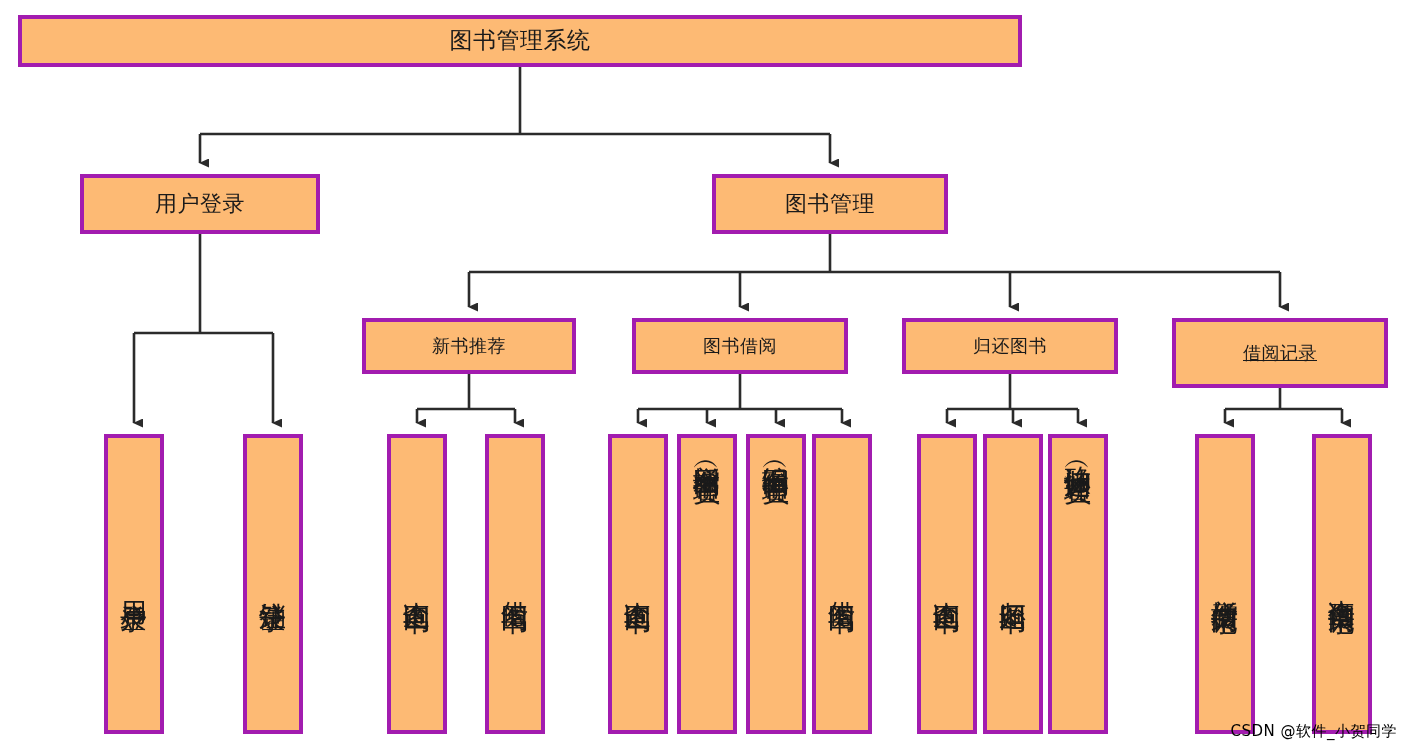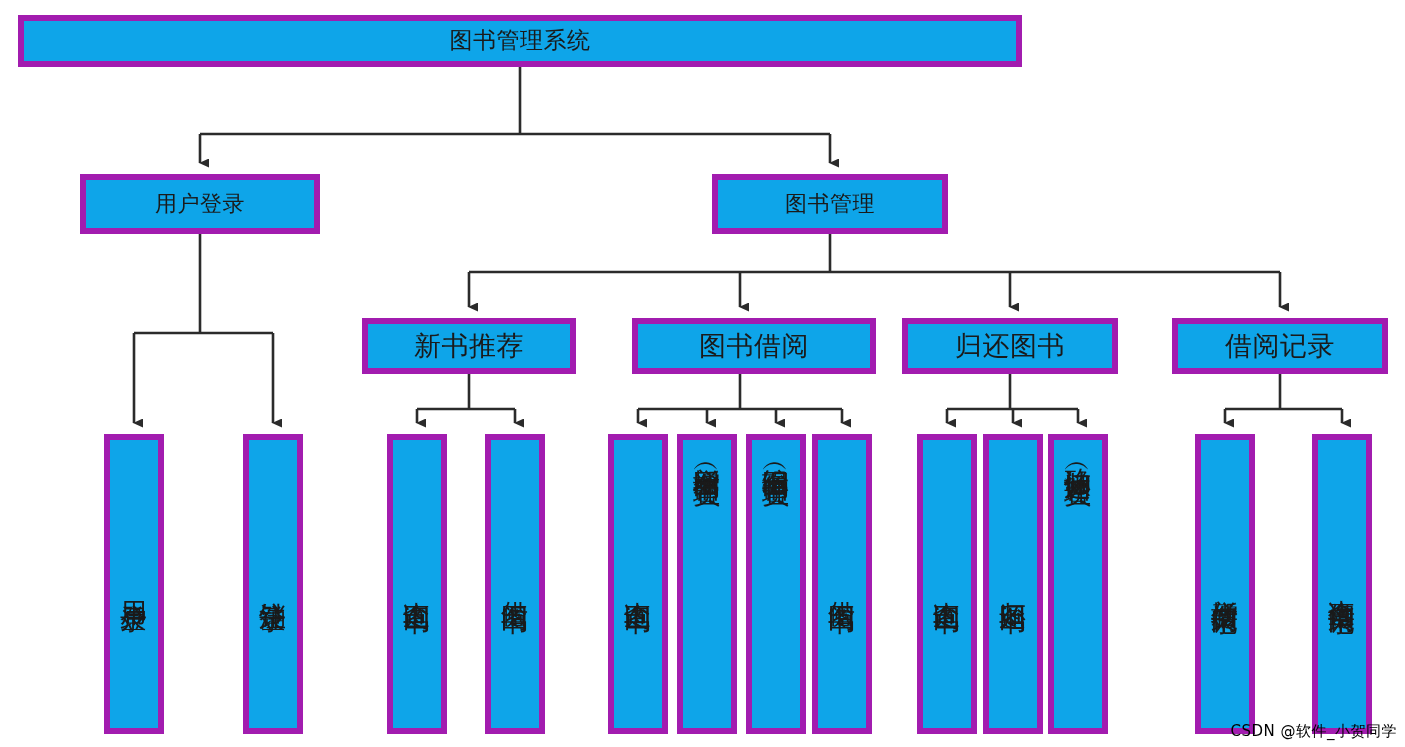--- a/index.html
+++ b/index.html
@@ -23,35 +23,35 @@
     position: absolute;
     left: 0;
     top: 0;
     width: 1405px;
     height: 747px;
     pointer-events: none;
   }
   .node {
     position: absolute;
     box-sizing: border-box;
-    border: 6px solid #a21caf;
-    background: #0ea5e9;
+    border: 4px solid #a21caf;
+    background: #fdba74;
     display: flex;
     align-items: center;
     justify-content: center;
     text-align: center;
   }
   .node .node-label {
     display: block;
     line-height: 1.18;
     letter-spacing: 0.5px;
   }
   .node.root .node-label   { font-size: 23px; }
   .node.level2 .node-label { font-size: 22px; }
-  .node.level3 .node-label { font-size: 27px; }
+  .node.level3 .node-label { font-size: 18px; }
   
   .node.leaf {
     align-items: flex-start;
     justify-content: center;
     padding-top: 6px;
   }
   .node.leaf .node-label {
     writing-mode: vertical-rl;
     text-orientation: upright;
     font-size: 27px;
@@ -133,27 +133,27 @@
   <div class="node level2" style="left:80px; top:174px; width:240px; height:60px;">
     <span class="node-label">用户登录</span>
   </div>
   <div class="node level2" style="left:712px; top:174px; width:236px; height:60px;text-align:right;">
     <span class="node-label">图书管理</span>
   </div>
 
   <div class="node level3" style="left:362px; top:318px; width:214px; height:56px;">
     <span class="node-label">新书推荐</span>
   </div>
-  <div class="node level3" style="left:632px; top:318px; width:244px; height:56px;">
+  <div class="node level3" style="left:632px; top:318px; width:216px; height:56px;">
     <span class="node-label">图书借阅</span>
   </div>
   <div class="node level3" style="left:902px; top:318px; width:216px; height:56px;">
     <span class="node-label">归还图书</span>
   </div>
-  <div class="node level3" style="left:1172px; top:318px; width:216px; height:56px;">
+  <div class="node level3" style="left:1172px; top:318px; width:216px; height:70px;text-decoration:underline;">
     <span class="node-label">借阅记录</span>
   </div>
 
   <div class="node leaf centered" style="left:104px; top:434px; width:60px; height:300px;">
     <span class="node-label">用户登录</span>
   </div>
   <div class="node leaf centered" style="left:243px; top:434px; width:60px; height:300px;">
     <span class="node-label">注销登录</span>
   </div>
   <div class="node leaf centered" style="left:387px; top:434px; width:60px; height:300px;">

